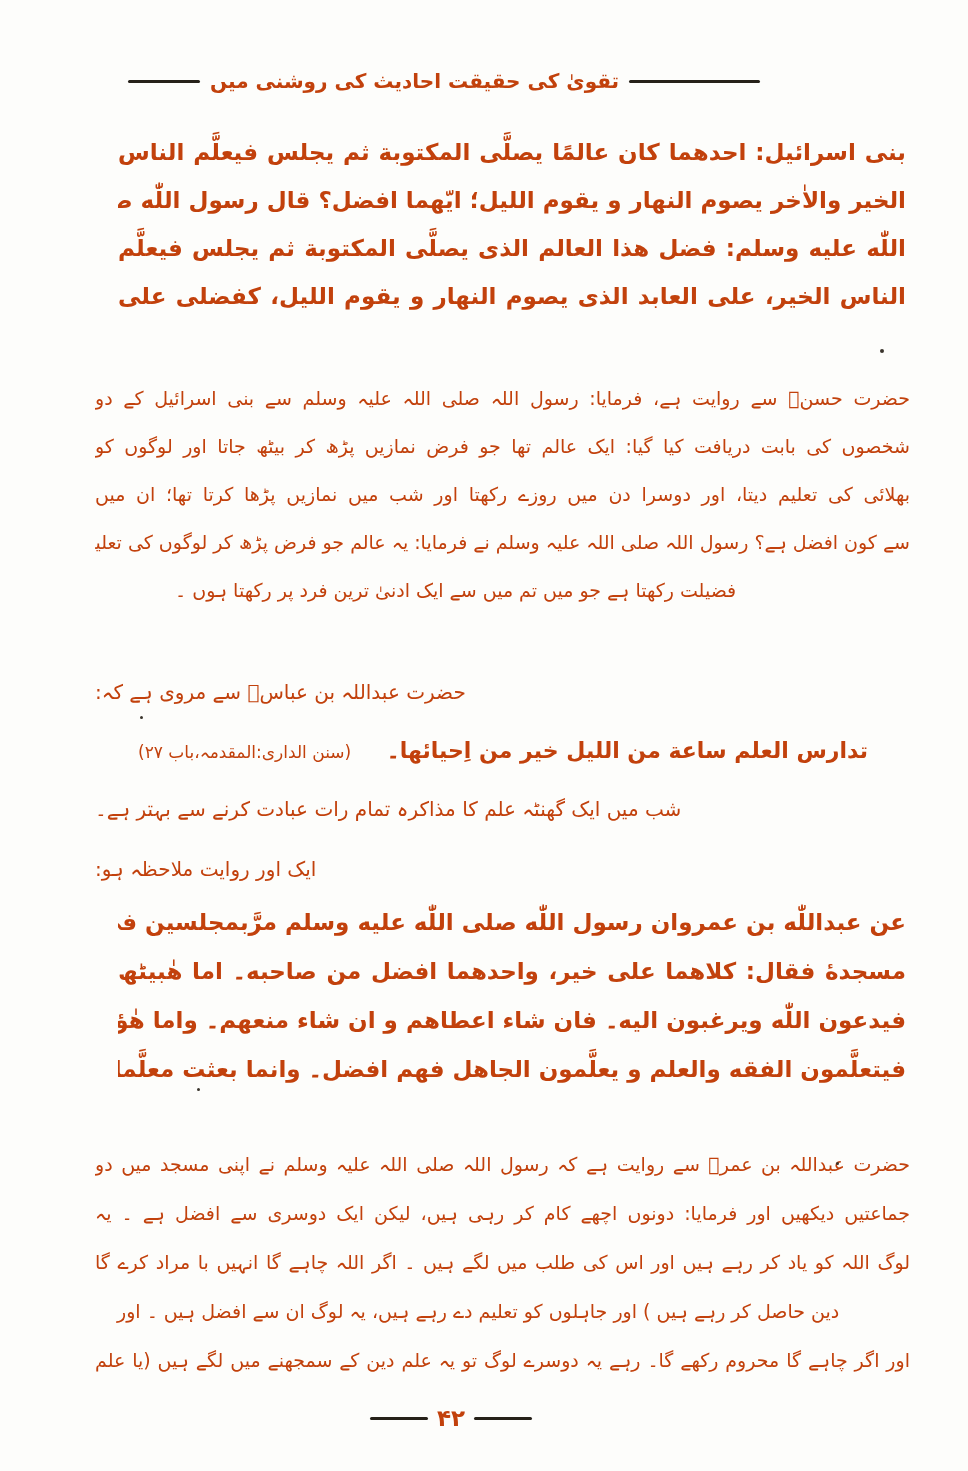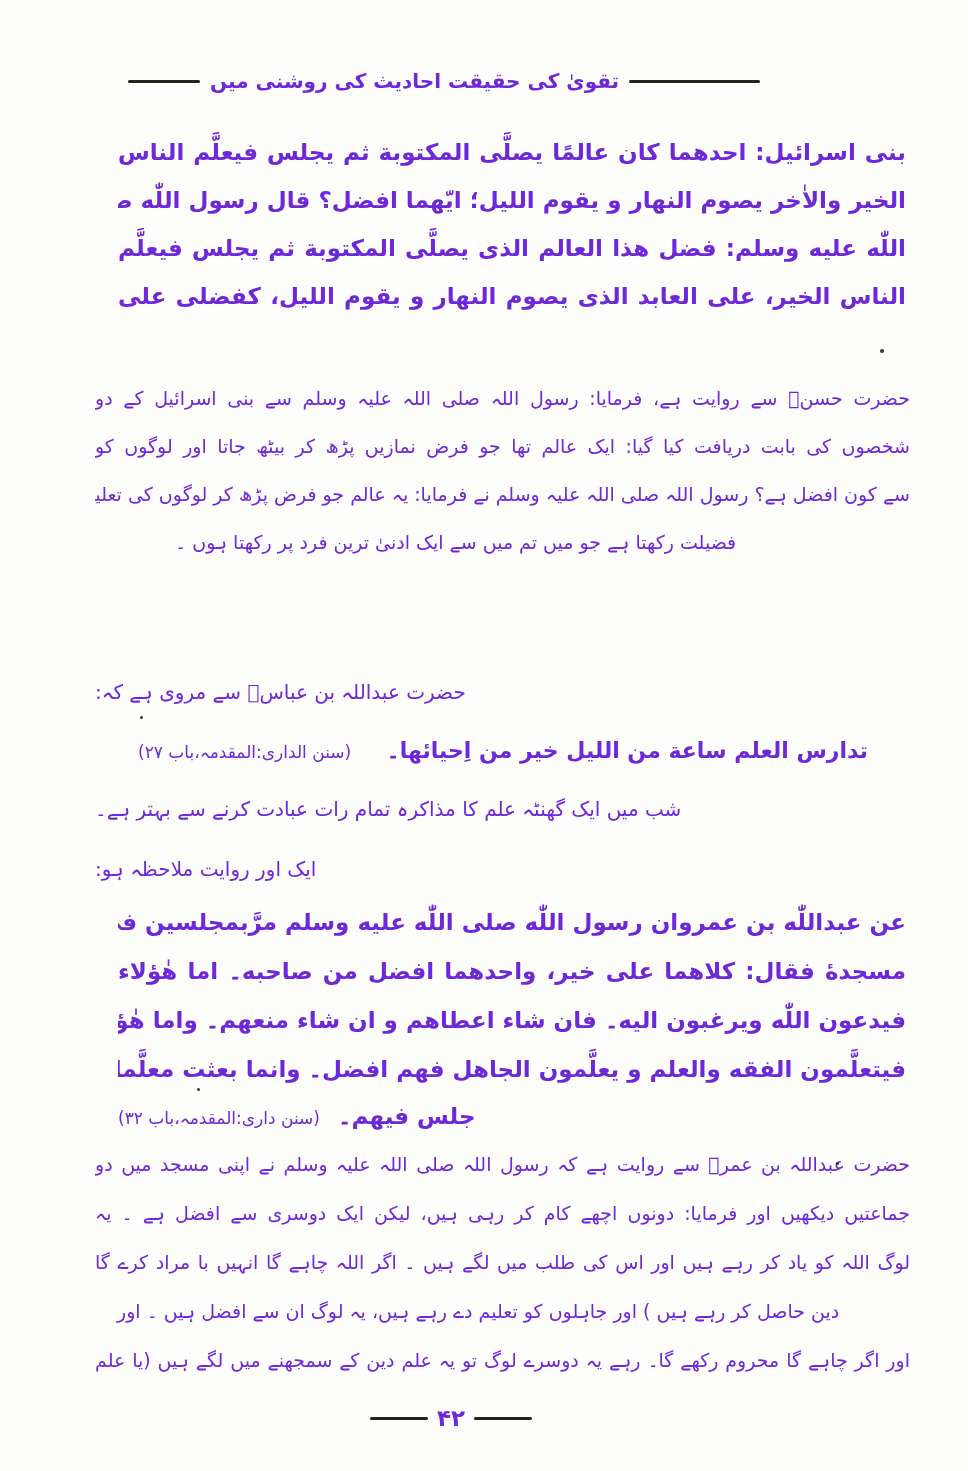--- a/index.html
+++ b/index.html
@@ -1,21 +1,21 @@
 <!DOCTYPE html>
 <html lang="ur" dir="rtl"><head>
 <meta charset="utf-8">
 <style>
   html,body{margin:0;padding:0;background:#e9e7e2;}
   .page{
     position:relative;
     width:968px;height:1471px;
     margin:0 auto;
     background:#fdfdfb;
-    color:#6d28d9;
+    color:#c2410c;
     font-family:"DejaVu Sans", sans-serif;
     direction:rtl;
     overflow:hidden;
   }
   
   .hdr{
     position:absolute;top:58px;left:128px;width:632px;height:46px;
     display:flex;align-items:center;direction:rtl;
   }
   .rule{height:3px;background:#262119;border-radius:2px;}
@@ -84,44 +84,41 @@
   <section class="block" style="top:128px;left:118px;width:788px;">
     <div class="ar-line just">بنى اسرائيل: احدهما كان عالمًا يصلَّى المكتوبة ثم يجلس فيعلَّم الناس</div>
     <div class="ar-line just">الخير والاٰخر يصوم النهار و يقوم الليل؛ ايّهما افضل؟ قال رسول اللّٰه صلى</div>
     <div class="ar-line just">اللّٰه عليه وسلم: فضل هذا العالم الذى يصلَّى المكتوبة ثم يجلس فيعلَّم</div>
     <div class="ar-line just">الناس الخير، على العابد الذى يصوم النهار و يقوم الليل، كفضلى على</div>
   </section>
 
   <section class="block" style="top:374px;left:95px;width:815px;">
     <div class="ur-line just">حضرت حسنؓ سے روایت ہے، فرمایا: رسول اللہ صلی اللہ علیہ وسلم سے بنی اسرائیل کے دو</div>
     <div class="ur-line just">شخصوں کی بابت دریافت کیا گیا: ایک عالم تھا جو فرض نمازیں پڑھ کر بیٹھ جاتا اور لوگوں کو</div>
+    <div class="ur-line just">بھلائی کی تعلیم دیتا، اور دوسرا دن میں روزے رکھتا اور شب میں نمازیں پڑھا کرتا تھا؛ ان میں</div>
     <div class="ur-line just">سے کون افضل ہے؟ رسول اللہ صلی اللہ علیہ وسلم نے فرمایا: یہ عالم جو فرض پڑھ کر لوگوں کی تعلیم</div>
     <div class="ur-line tail" style="padding-left:80px;">فضیلت رکھتا ہے جو میں تم میں سے ایک ادنیٰ ترین فرد پر رکھتا ہوں ۔</div>
   </section>
 
   <div class="block intro-line" style="top:668px;left:95px;width:785px;">حضرت عبداللہ بن عباسؓ سے مروی ہے کہ:</div>
 
   <div class="block quote-line" style="top:727px;left:138px;width:730px;">
     <span class="ar">تدارس العلم ساعة من الليل خير من اِحيائها۔</span>
     <span class="ref-inline">(سنن الداری:المقدمہ،باب ۲۷)</span>
   </div>
 
   <div class="block intro-line" style="top:785px;left:95px;width:808px;">شب میں ایک گھنٹہ علم کا مذاکرہ تمام رات عبادت کرنے سے بہتر ہے۔</div>
 
   <div class="block intro-line" style="top:845px;left:95px;width:813px;">ایک اور روایت ملاحظہ ہو:</div>
 
   <section class="block" style="top:898px;left:118px;width:788px;">
     <div class="ar-line just" style="height:49px;line-height:49px;">عن عبداللّٰه بن عمروان رسول اللّٰه صلى اللّٰه عليه وسلم مرَّبمجلسين فى</div>
-    <div class="ar-line just" style="height:49px;line-height:49px;">مسجدهٔ فقال: كلاهما على خير، واحدهما افضل من صاحبه۔ اما هٰؤلاء</div>
+    <div class="ar-line just" style="height:49px;line-height:49px;">مسجدهٔ فقال: كلاهما على خير، واحدهما افضل من صاحبه۔ اما هٰبیٹھ</div>
     <div class="ar-line just" style="height:49px;line-height:49px;">فيدعون اللّٰه ويرغبون اليه۔ فان شاء اعطاهم و ان شاء منعهم۔ واما هٰؤلاء</div>
     <div class="ar-line just" style="height:49px;line-height:49px;">فيتعلَّمون الفقه والعلم و يعلَّمون الجاهل فهم افضل۔ وانما بعثت معلَّما، ثم</div>
-    <div class="ar-line lastline" style="height:44px;line-height:44px;">
-      <span>جلس فيهم۔</span>
-      <span class="ref">(سنن داری:المقدمہ،باب ۳۲)</span>
-    </div>
   </section>
 
   <section class="block" style="top:1140px;left:95px;width:815px;">
     <div class="ur-line just" style="height:49px;line-height:49px;">حضرت عبداللہ بن عمرؓ سے روایت ہے کہ رسول اللہ صلی اللہ علیہ وسلم نے اپنی مسجد میں دو</div>
     <div class="ur-line just" style="height:49px;line-height:49px;">جماعتیں دیکھیں اور فرمایا: دونوں اچھے کام کر رہی ہیں، لیکن ایک دوسری سے افضل ہے ۔ یہ</div>
     <div class="ur-line just" style="height:49px;line-height:49px;">لوگ اللہ کو یاد کر رہے ہیں اور اس کی طلب میں لگے ہیں ۔ اگر اللہ چاہے گا انہیں با مراد کرے گا</div>
     <div class="ur-line tail" style="height:49px;line-height:49px;padding-left:22px;">دین حاصل کر رہے ہیں ) اور جاہلوں کو تعلیم دے رہے ہیں، یہ لوگ ان سے افضل ہیں ۔ اور</div>
     <div class="ur-line just" style="height:49px;line-height:49px;">اور اگر چاہے گا محروم رکھے گا۔ رہے یہ دوسرے لوگ تو یہ علم دین کے سمجھنے میں لگے ہیں (یا علم</div>
   </section>
 

